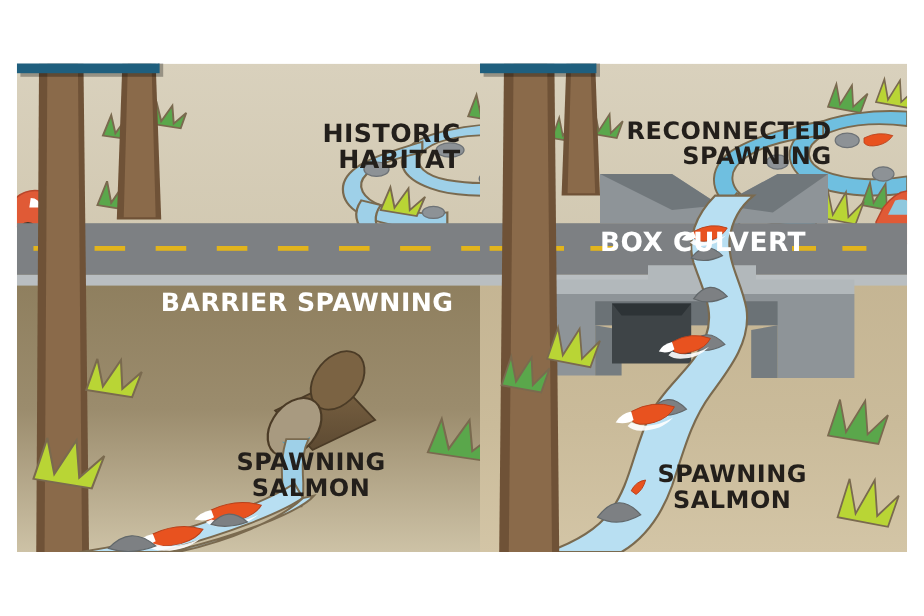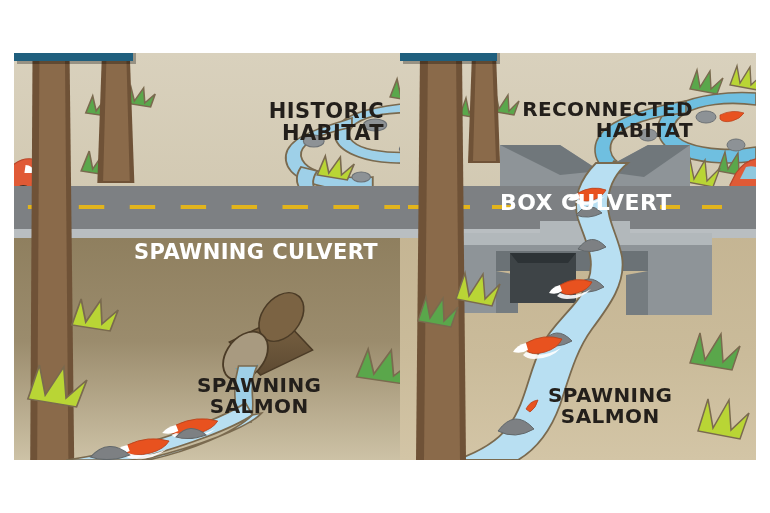--- a/index.html
+++ b/index.html
@@ -165,21 +165,21 @@
       </g>
     </svg>
 
     <div class="badge" style="background:#1f5f7e;">
       <span class="badge-inner">Before</span>
     </div>
 
     <div class="label lbl-dark" style="right:42px;top:47px;font-size:21px;text-align:right;">HISTORIC
 HABITAT</div>
 
-    <div class="label lbl-white" style="left:120px;top:188px;font-size:21px;text-align:left;">SPAWNING CULVERT</div>
+    <div class="label lbl-white" style="left:120px;top:188px;font-size:21px;text-align:left;">BARRIER SPAWNING</div>
 
     <div class="label lbl-dark" style="left:183px;top:322px;font-size:20px;text-align:center;">SPAWNING
 SALMON</div>
   </div>
 
   <div class="panel" id="panel-after">
     <svg class="scene" viewBox="0 0 356 407" preserveAspectRatio="none">
       <defs>
         <linearGradient id="aGround" x1="0" y1="0" x2="0" y2="1">
           <stop offset="0%" stop-color="#c3b391"></stop>
@@ -325,21 +325,21 @@
       <g>
         <path d="M298 378 l10 -32 l5 29 l16 -28 l2 30 l18 -17 l-9 26 Z" fill="#b9d535" stroke="#7a6a4f" stroke-width="1.5"></path>
       </g>
     </svg>
 
     <div class="badge" style="background:#1f5f7e;">
       <span class="badge-inner">After</span>
     </div>
 
     <div class="label lbl-dark" style="right:63px;top:46px;font-size:20px;text-align:right;">RECONNECTED
-HABITAT</div>
+SPAWNING</div>
 
     <div class="label lbl-white" style="left:100px;top:138px;font-size:22px;text-align:right;">BOX CULVERT</div>
 
     <div class="label lbl-dark" style="left:148px;top:332px;font-size:20px;text-align:center;">SPAWNING
 SALMON</div>
   </div>
 
 </div>
 
 </body></html>

